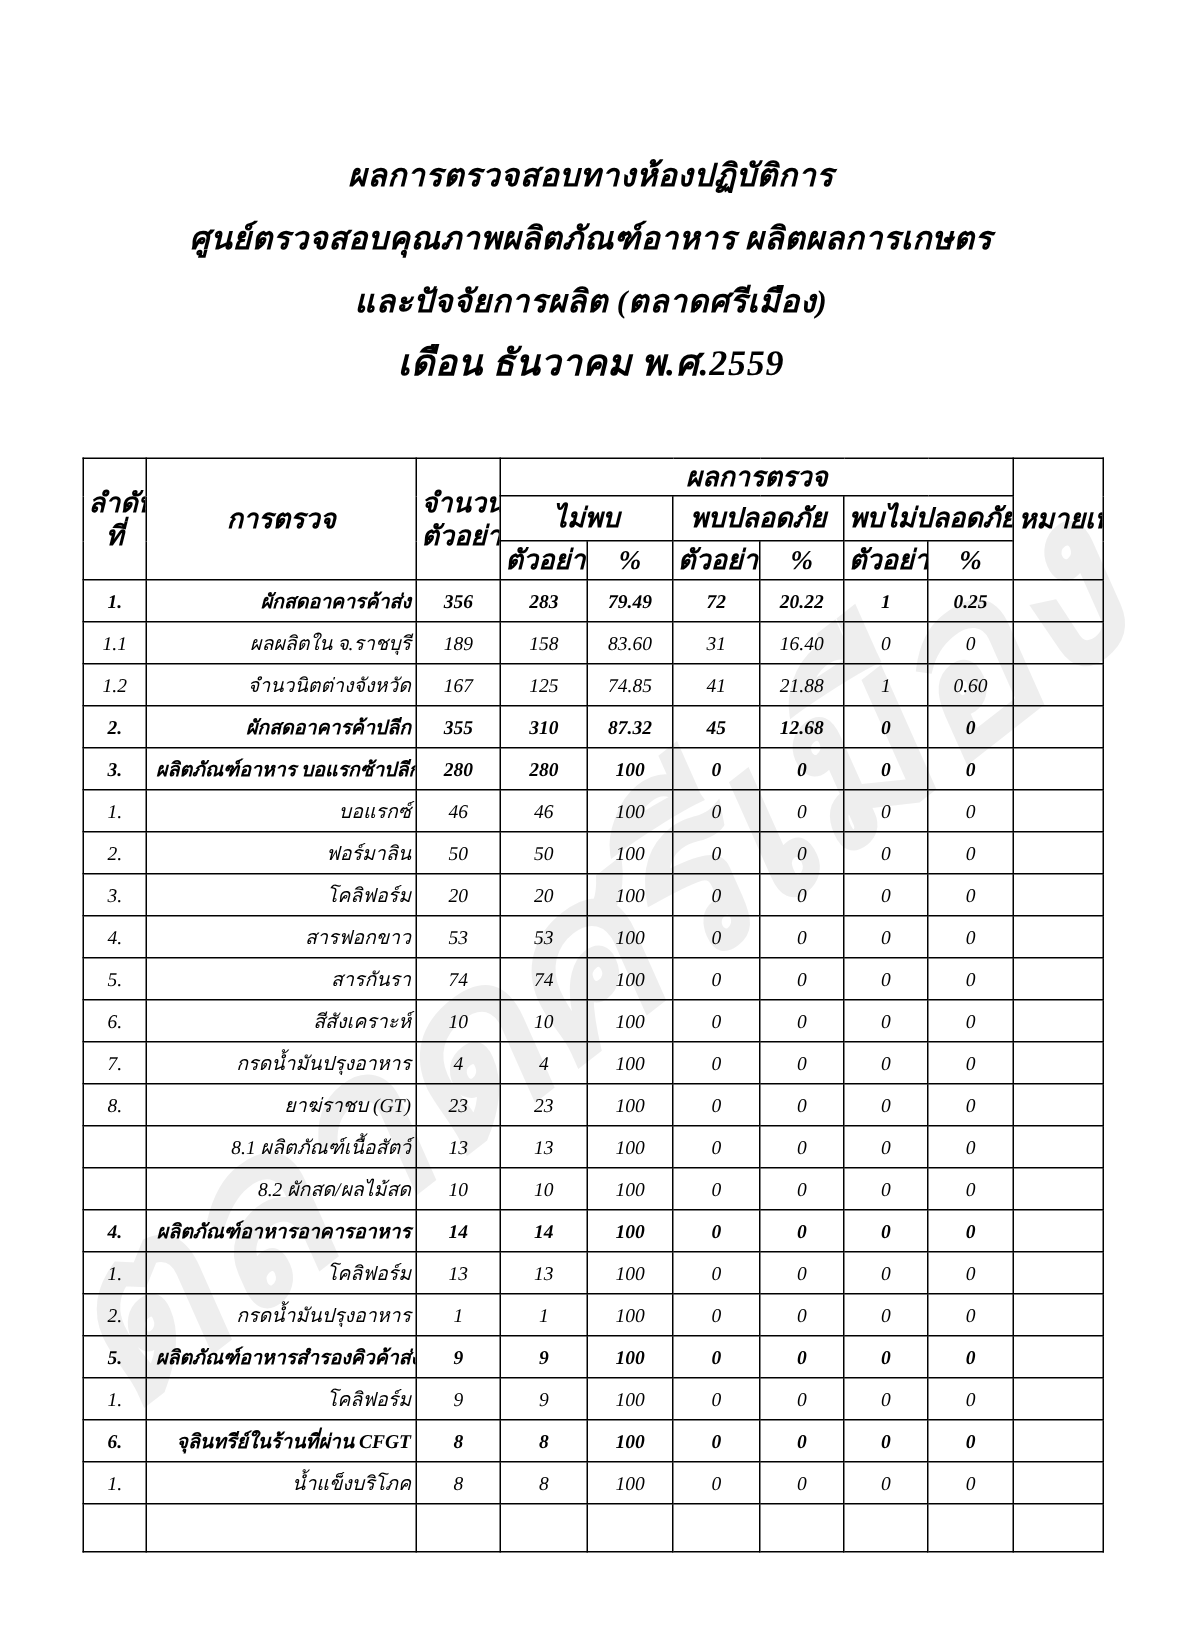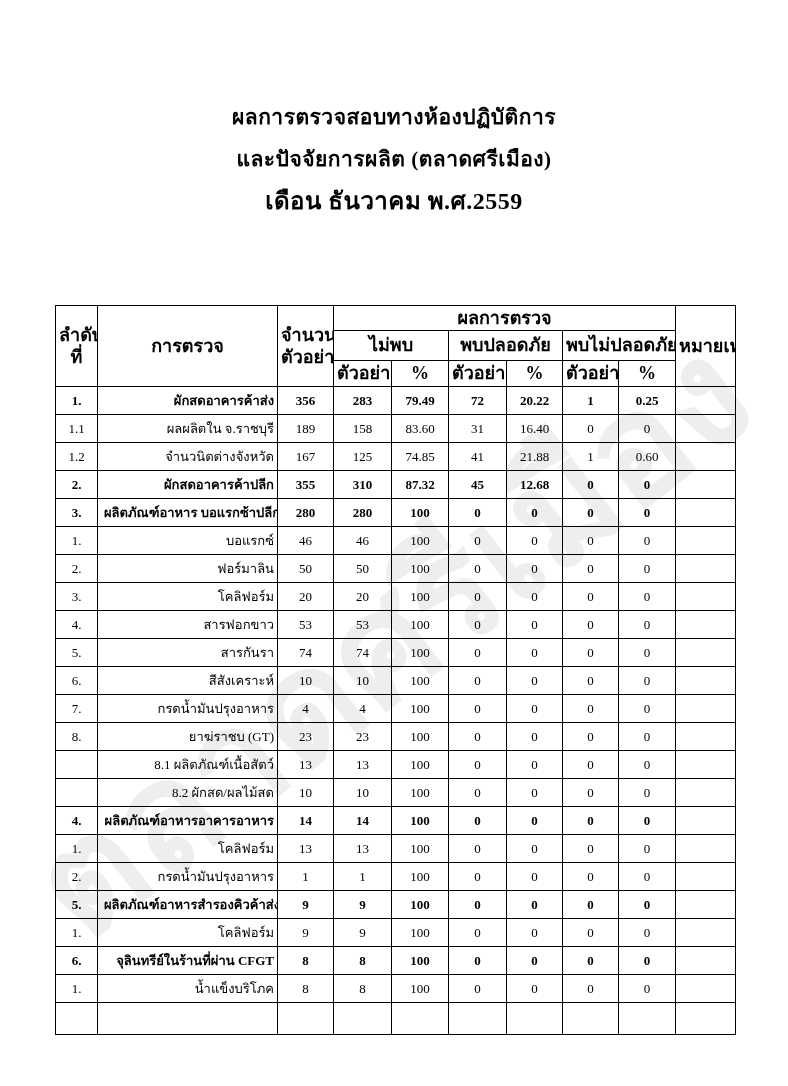--- a/index.html
+++ b/index.html
@@ -4,20 +4,21 @@
 <style>
   html,body{margin:0;padding:0;background:#888;}
   .page{
     position:relative;
     width:788px;height:1086px;
     margin:0 auto;
     background:#ffffff;
     overflow:hidden;
     font-family:"Liberation Serif","DejaVu Serif",serif;
     color:#000;
+    font-style:italic;
   }
   
   .title-block{
     position:absolute;
     top:96px;left:0;right:0;
     text-align:center;
   }
   .title-line{
     font-weight:bold;
     font-size:21px;
@@ -72,20 +73,21 @@
   tr.bold-row td{font-weight:bold;}
   td.c-name.indent{padding-left:14px;}
 </style>
 </head>
 <body>
 
 <div class="page">
 
   <div class="title-block">
     <div class="title-line">ผลการตรวจสอบทางห้องปฏิบัติการ</div>
+    <div class="title-line">ศูนย์ตรวจสอบคุณภาพผลิตภัณฑ์อาหาร ผลิตผลการเกษตร</div>
     <div class="title-line">และปัจจัยการผลิต (ตลาดศรีเมือง)</div>
     <div class="title-line small">เดือน ธันวาคม  พ.ศ.2559</div>
   </div>
 
   <div class="watermark">ตลาดศรีเมือง</div>
 
   <table class="report-table">
     <colgroup>
       <col style="width:42px">
       <col style="width:180px">

